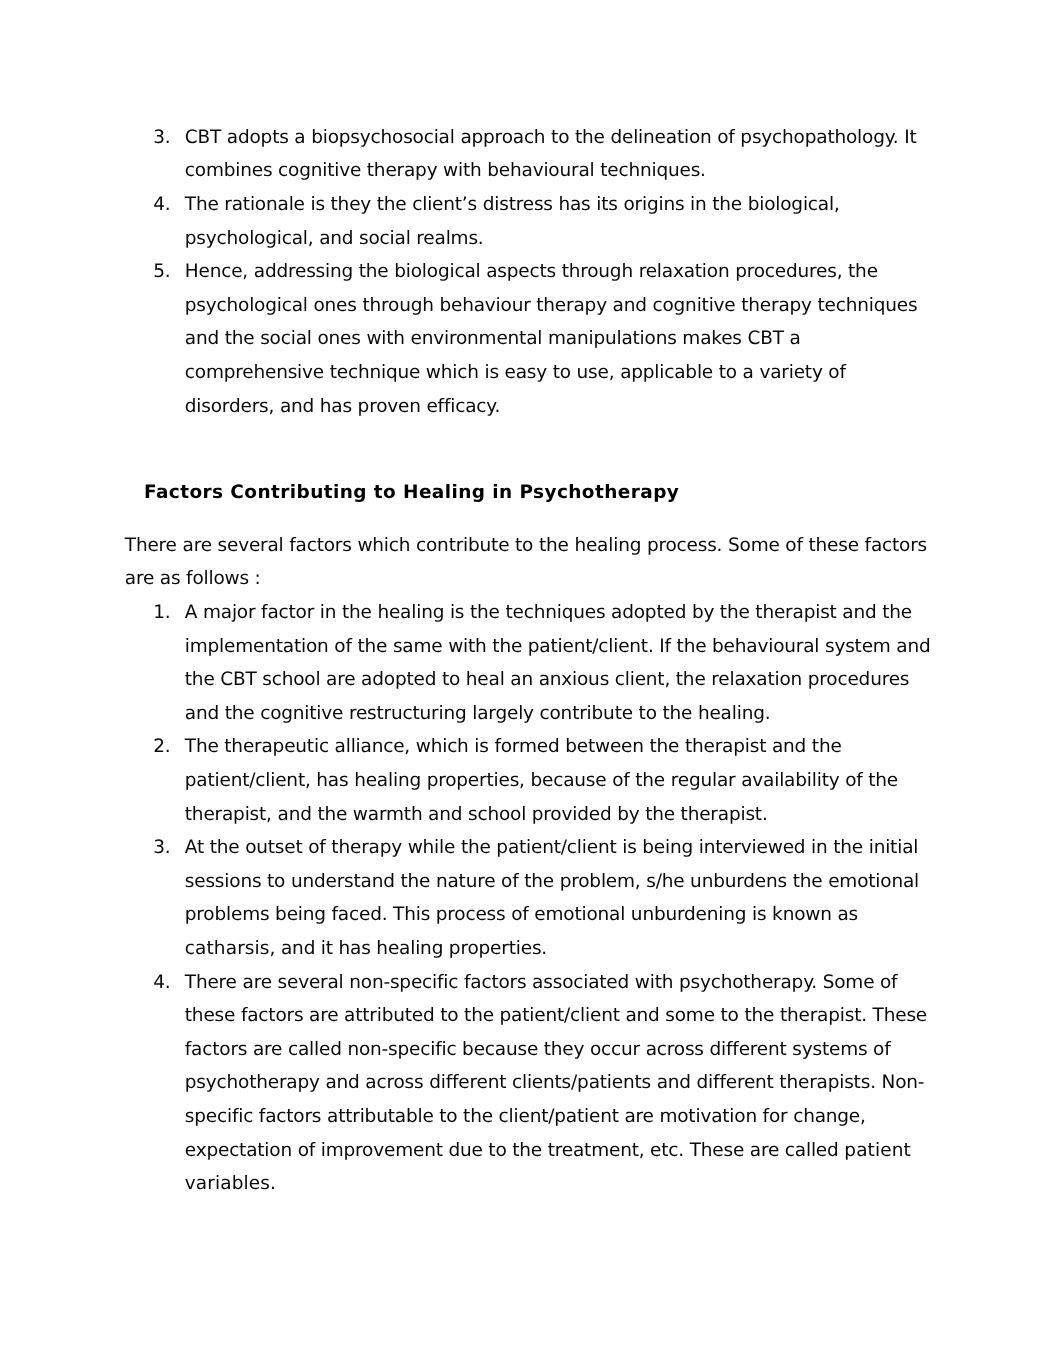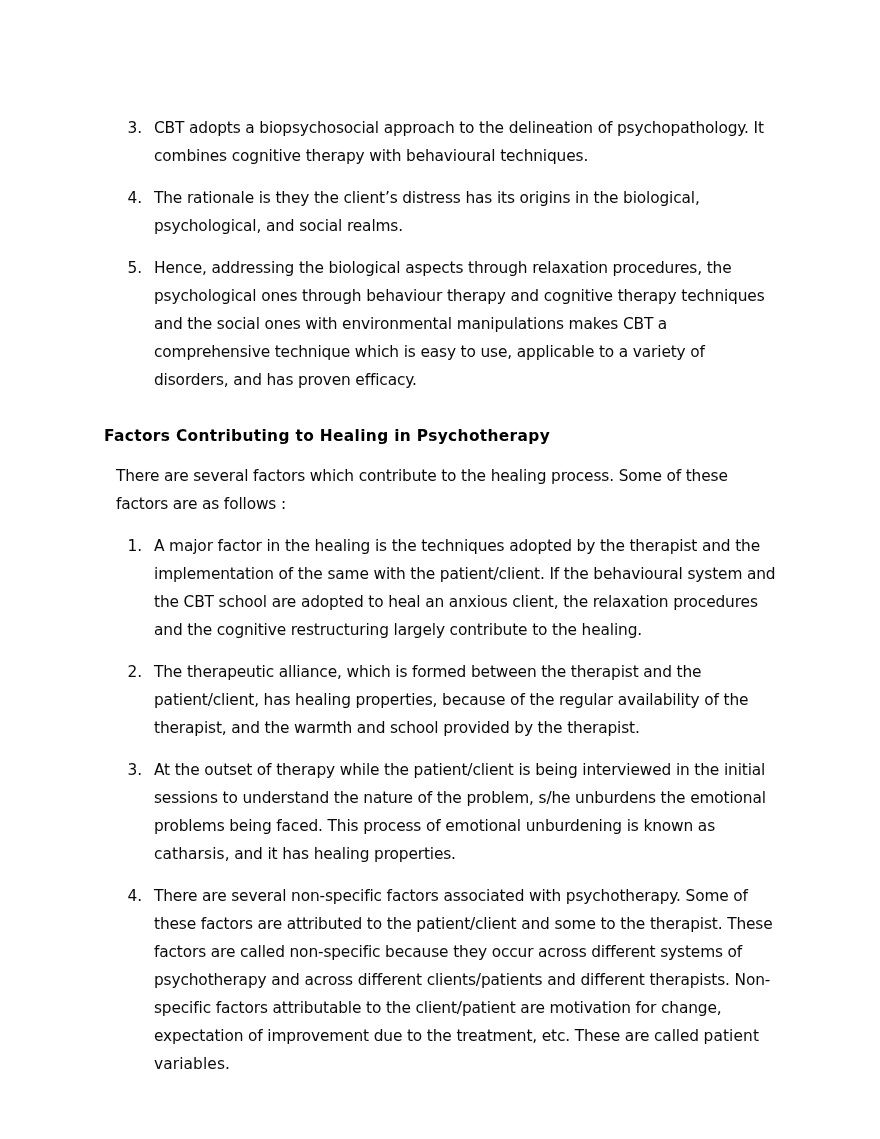--- a/index.html
+++ b/index.html
@@ -55,40 +55,39 @@
   ol.numlist > li .marker {
     position: absolute;
     left: 0;
     top: 0;
     width: 38px;
     text-align: right;
     white-space: pre;
   }
   ol.numlist > li .itemtext {
     display: block;
-    margin-top: 14px;
   }
 
   .blank-line {
     height: 28px;
   }
 
   h2.section-heading {
-    margin: 0;
+    margin: 16px;
     padding: 0;
     font-family: "DejaVu Sans", sans-serif;
     font-size: 15.4px;
     line-height: 28px;
     font-weight: bold;
     letter-spacing: 0.35px;
     color: #000000;
   }
 
   p.body-para {
-    margin: 12px;
+    margin: 0;
     padding: 0;
   }
 
   b.inline-bold {
     font-weight: normal;
     letter-spacing: 0.1px;
   }
 </style>
 </head>
 <body>

